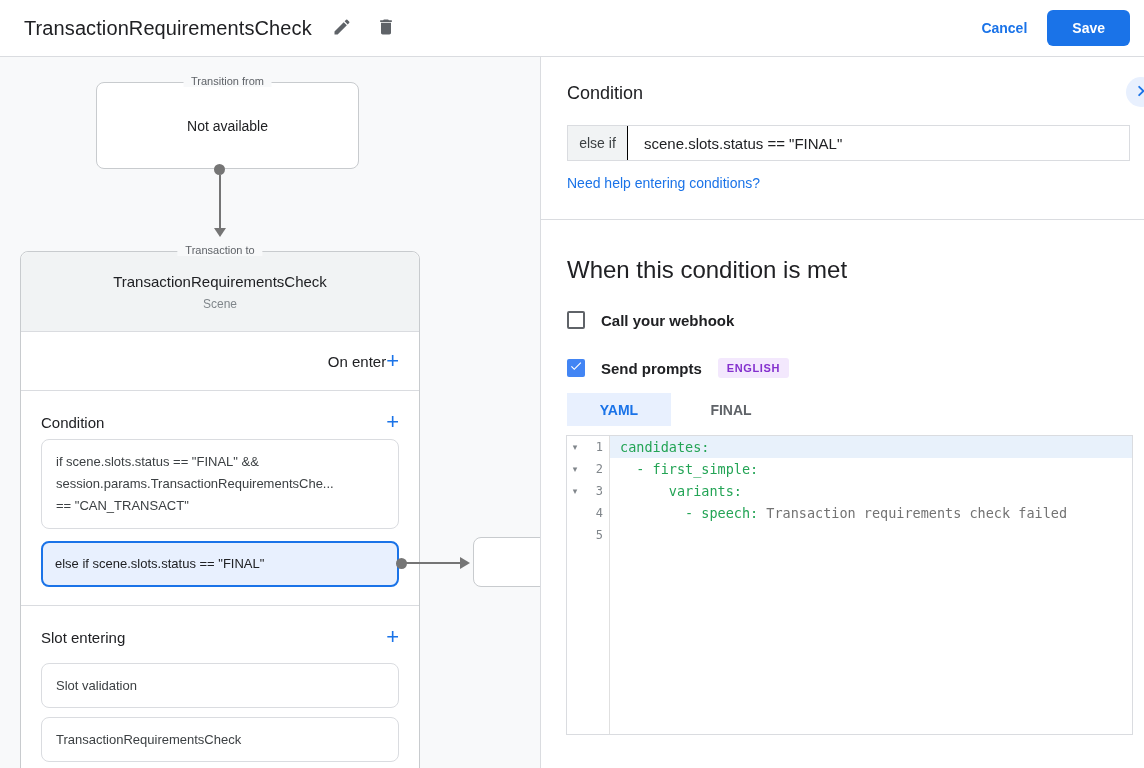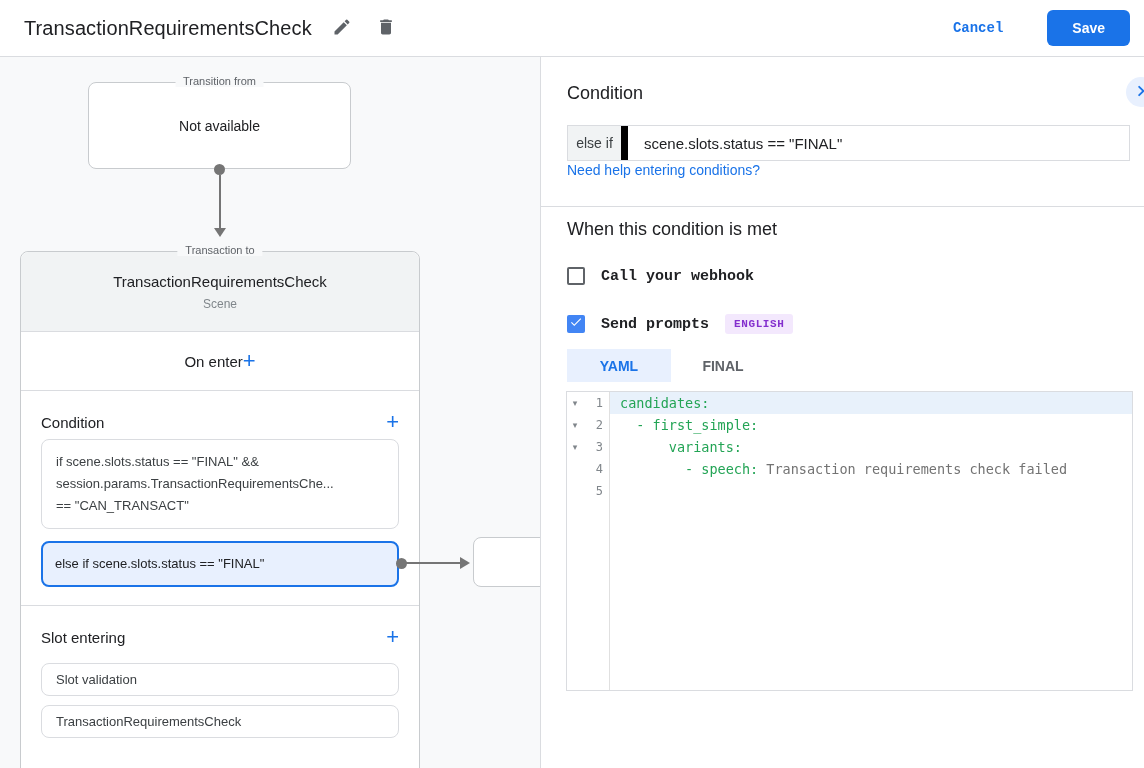--- a/index.html
+++ b/index.html
@@ -9,103 +9,103 @@
   
   .topbar { height:57px; display:flex; align-items:center; padding:0 14px 0 24px;
     border-bottom:1px solid #dadce0; background:#fff; }
   .topbar-title { font-size:20px; color:#202124; letter-spacing:.1px; }
   .icon-btn { border:none; background:transparent; cursor:pointer; display:flex;
     align-items:center; justify-content:center; width:32px; height:32px; }
   .icon-btn svg { fill:#5f6368; }
   .topbar .icon-btn:first-of-type { margin-left:14px; }
   .topbar-actions { margin-left:auto; display:flex; align-items:center; }
   .btn-text { border:none; background:transparent; color:#1a73e8; font-size:14px;
-    font-weight:bold; cursor:pointer; margin-right:44px; font-family:Liberation Mono, monospace; }
+    font-weight:bold; cursor:pointer; margin-right:20px; font-family:Liberation Sans, sans-serif; }
   .btn-primary { border:none; background:#1a73e8; color:#fff; font-size:14px;
     font-weight:bold; padding:10px 25px; border-radius:6px; cursor:pointer; font-family:inherit; }
 
   
   .main { display:flex; height:711px; }
   .canvas { width:540px; position:relative; background:#f8f9fa; overflow:hidden; flex:none; }
   .panel { flex:1; background:#fff; border-left:1px solid #dadce0; position:relative; overflow:hidden; }
 
   
   .legend { position:absolute; top:-8px; left:50%; transform:translateX(-50%);
     background:#f8f9fa; padding:0 8px; font-size:11px; color:#5f6368; white-space:nowrap; }
-  .tfrom-box { position:absolute; left:88px; top:25px; width:263px; height:87px;
+  .tfrom-box { position:absolute; left:96px; top:25px; width:263px; height:87px;
     background:#fff; border:1px solid #c8cbce; border-radius:8px;
     display:flex; align-items:center; justify-content:center; }
   .tfrom-text { font-size:14px; color:#202124; }
 
   .arrow-down { position:absolute; left:213px; top:107px; width:13px;
     display:flex; flex-direction:column; align-items:center; }
   .arrow-dot { width:11px; height:11px; border-radius:50%; background:#757575; }
   .arrow-line-v { width:2px; height:53px; background:#757575; }
   .arrow-head-down { width:0; height:0; border-left:6px solid transparent;
     border-right:6px solid transparent; border-top:9px solid #757575; }
 
   .scene-card { position:absolute; left:20px; top:194px; width:400px; height:600px;
     background:#fff; border:1px solid #c8cbce; border-radius:8px 8px 0 0; }
   .card-header { height:80px; background:#f1f3f4; border-bottom:1px solid #dadce0;
     border-radius:8px 8px 0 0; display:flex; flex-direction:column;
     align-items:center; justify-content:center; }
   .card-name { font-size:15px; color:#202124; margin-bottom:7px; }
   .card-type { font-size:12px; color:#80868b; }
-  .card-row { height:58px; display:flex; align-items:center; justify-content:center;
+  .card-row { height:58px; display:flex; align-items:center; justify-content:flex-end;
     padding:0 20px; }
   .row-label { font-size:15px; color:#202124; }
   .plus { color:#1a73e8; font-size:22px; font-weight:300; line-height:20px; cursor:pointer;
     background:none; border:none; font-family:inherit; }
   .card-section { border-top:1px solid #dadce0; padding:14px 20px 18px; }
   .section-head { display:flex; align-items:center; justify-content:space-between; height:34px; }
   .cond-box { border:1px solid #dadce0; border-radius:8px; padding:11px 14px;
     font-size:13px; color:#3c4043; line-height:22px; background:#fff; }
   .cond-box.selected { margin-top:12px; background:#e8f0fe; border:2px solid #1a73e8;
     color:#202124; padding:10px 12px; }
-  .slot-box { border:1px solid #dadce0; border-radius:8px; padding:8px 14px;
+  .slot-box { border:1px solid #dadce0; border-radius:8px; padding:14px 14px;
     font-size:13px; color:#3c4043; margin-top:9px; background:#fff; }
 
   .connector-dot { position:absolute; left:396px; top:501px; width:11px; height:11px;
     border-radius:50%; background:#757575; }
   .connector-line { position:absolute; left:405px; top:505px; width:56px; height:2px; background:#757575; }
   .connector-head { position:absolute; left:460px; top:500px; width:0; height:0;
     border-top:6px solid transparent; border-bottom:6px solid transparent;
     border-left:10px solid #757575; }
   .target-box { position:absolute; left:473px; top:480px; width:80px; height:50px;
     background:#fff; border:1px solid #c8cbce; border-radius:8px; }
 
   
   .panel-top { padding:26px 14px 0 26px; }
   .panel-title { font-size:18px; font-weight:400; color:#202124; }
   .panel-expand-btn { position:absolute; top:20px; right:-12px; width:30px; height:30px;
     border-radius:50%; background:#e8f0fe; border:none; cursor:pointer;
     display:flex; align-items:center; justify-content:center; }
   .cond-input-row { margin-top:21px; display:flex; height:36px; border:1px solid #dadce0; }
-  .cond-prefix { width:60px; flex:none; background:#f1f3f4; border-right:7px solid #000000;
+  .cond-prefix { width:60px; flex:none; background:#f1f3f4; border-right:1px solid #000000;
     display:flex; align-items:center; justify-content:center; font-size:14px; color:#3c4043; }
   .cond-value { flex:1; border:none; outline:none; padding-left:16px; font-size:15px;
     color:#202124; font-family:inherit; background:#fff; min-width:0; }
   .link { color:#1a73e8; font-size:14px; text-decoration:none; cursor:pointer; }
-  .help-link-row { }
+  .help-link-row { margin-top:13px; }
   .panel-divider { height:1px; background:#dadce0; margin-top:27px; }
   .panel-bottom { padding:0 14px 0 26px; }
-  .when-title { font-size:18px; font-weight:400; margin-top:12px; }
-  .check-row { display:flex; align-items:center;font-family:Liberation Mono, monospace; }
+  .when-title { font-size:24px; font-weight:400; margin-top:36px; }
+  .check-row { display:flex; align-items:center; }
   .check-row.webhook { margin-top:27px; }
   .check-row.prompts { margin-top:29px; }
   .checkbox { width:18px; height:18px; border:2px solid #5f6368; border-radius:2px;
     background:#fff; flex:none; cursor:pointer; }
   .checkbox.checked { border:none; width:18px; height:18px; background:#4285f4;
     display:flex; align-items:center; justify-content:center; }
   .check-label { margin-left:16px; font-size:15px; font-weight:bold; color:#202124; }
   .lang-badge { margin-left:16px; background:#f3e8fd; color:#8430ce; font-size:11px;
     font-weight:bold; letter-spacing:.6px; padding:4px 9px; border-radius:3px; }
   .helper { margin-top:13px; font-size:13px; color:#3c4043; line-height:19px; max-width:562px; }
   .helper .link { font-size:13px; }
-  .tabs { margin-top:15px; display:flex; }
+  .tabs { margin-top:15px; display:flex;gap:8px; }
   .tab { width:104px; height:33px; display:flex; align-items:center; justify-content:center;
     font-size:14px; font-weight:bold; color:#5f6368; cursor:pointer; background:none; border:none;
     font-family:inherit; }
   .tab.active { background:#e8f0fe; color:#1a73e8; }
 
   
   .editor { margin-top:9px; margin-left:-1px; width:567px; height:300px;
     border:1px solid #dadce0; background:#fff; display:flex; flex-direction:column;
     font-family:"DejaVu Sans Mono", monospace; }
   .ed-row { display:flex; height:22px; flex:none; }

